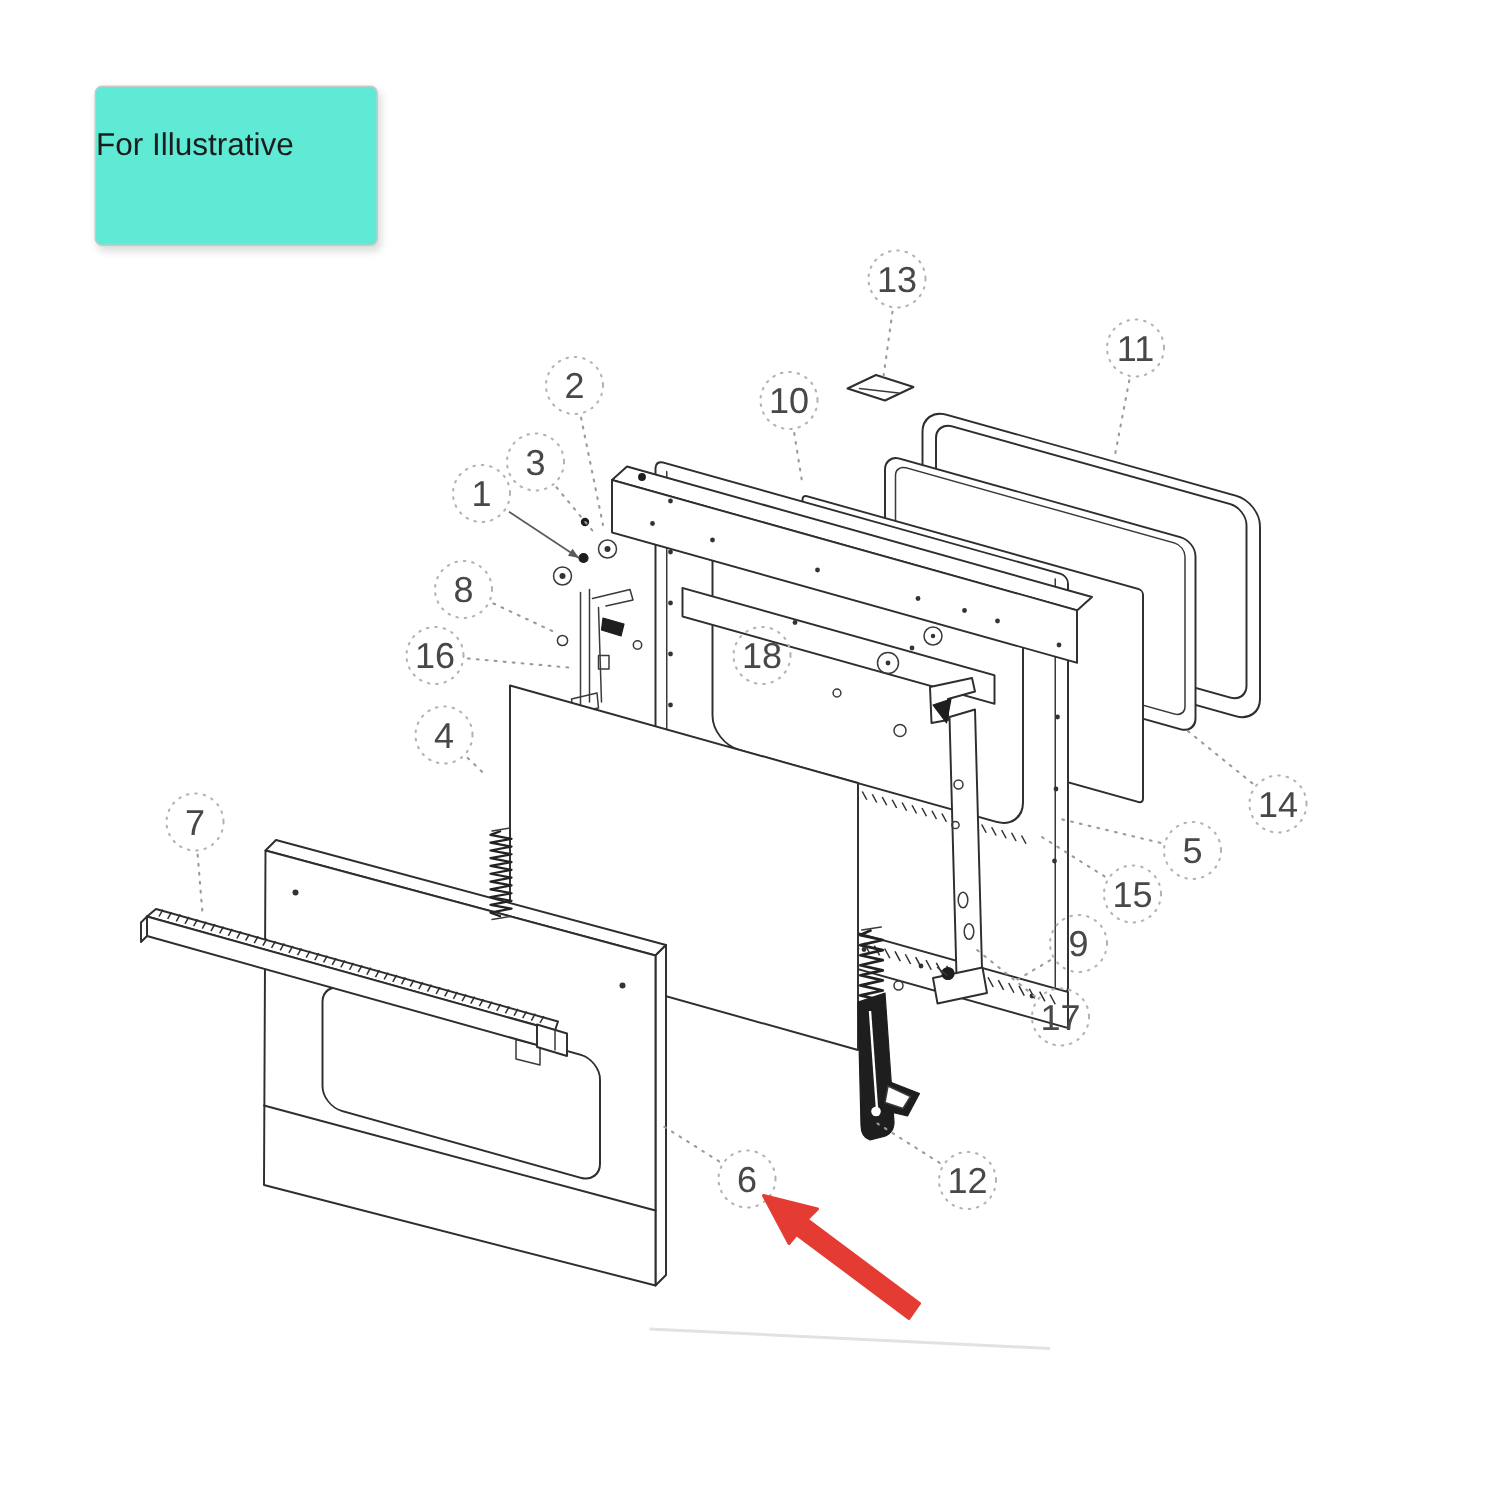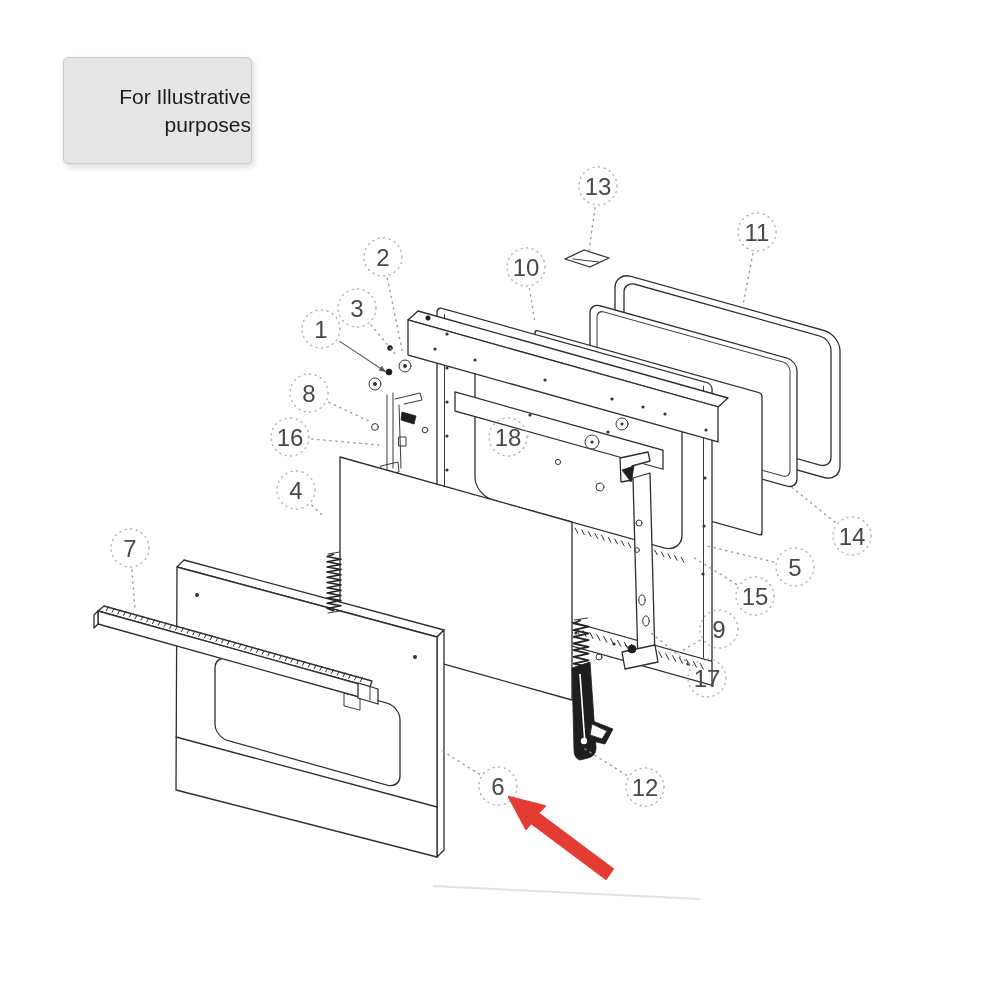--- a/index.html
+++ b/index.html
@@ -13,23 +13,23 @@
   .fwt  {fill:#ffffff;stroke:#3a3a3a;stroke-width:1;stroke-linejoin:round;}
   .dk   {fill:#1e1e1e;stroke:#1e1e1e;stroke-width:.8;stroke-linejoin:round;}
   .dot  {fill:#333;stroke:none;}
   .hatch{stroke:#2e2e2e;stroke-width:1;}
   .co-circle{fill:none;stroke:#b3b3b3;stroke-width:1.4;stroke-dasharray:1 4.6;stroke-linecap:round;}
   .co-num{font:24px "Liberation Sans", sans-serif;fill:#484848;text-anchor:middle;}
   .leader{fill:none;stroke:#9a9a9a;stroke-width:1.4;stroke-dasharray:1.2 4.8;stroke-linecap:round;}
   .leader-solid{fill:none;stroke:#5a5a5a;stroke-width:1.1;}
   .ground{stroke:#e2e2e2;stroke-width:2;}
   
-  .note{position:absolute;left:63px;top:57px;width:189px;height:107px;background:#e5e5e5;
+  .note{position:absolute;left:63px;top:57px;width:189px;height:107px;background:#5eead4;
         border:1px solid #c9c9c9;border-radius:5px;box-shadow:2px 3px 6px rgba(0,0,0,.15);
-        text-align:right;box-sizing:border-box;padding-top:25px;color:#1c1c1c;
+        text-align:left;box-sizing:border-box;padding-top:25px;color:#1c1c1c;
         font-size:21px;line-height:1.33;}
 </style>
 </head>
 <body>
 
 <div class="stage">
 
   <svg width="1000" height="1000" viewBox="0 0 1000 1000">
 
     <g transform="skewY(15.64)">
@@ -452,15 +452,14 @@
           <circle cx="508" cy="437" r="19" class="co-circle" stroke="#d2d2d2"></circle>
           <text x="508" y="445.5" class="co-num" fill="#8e8e8e">18</text>
         </g>
       </g>
 
     <polygon id="red-arrow" points="509,797 545,806 538,813 613,869 606,879 531,823 526,829" stroke-width="2" stroke-linejoin="round" fill="#e43b32" stroke="#e43b32"></polygon>
   </svg>
 
   <div class="note">
     <div>For Illustrative</div>
-    <div>purposes</div>
   </div>
 </div>
 
 </body></html>

